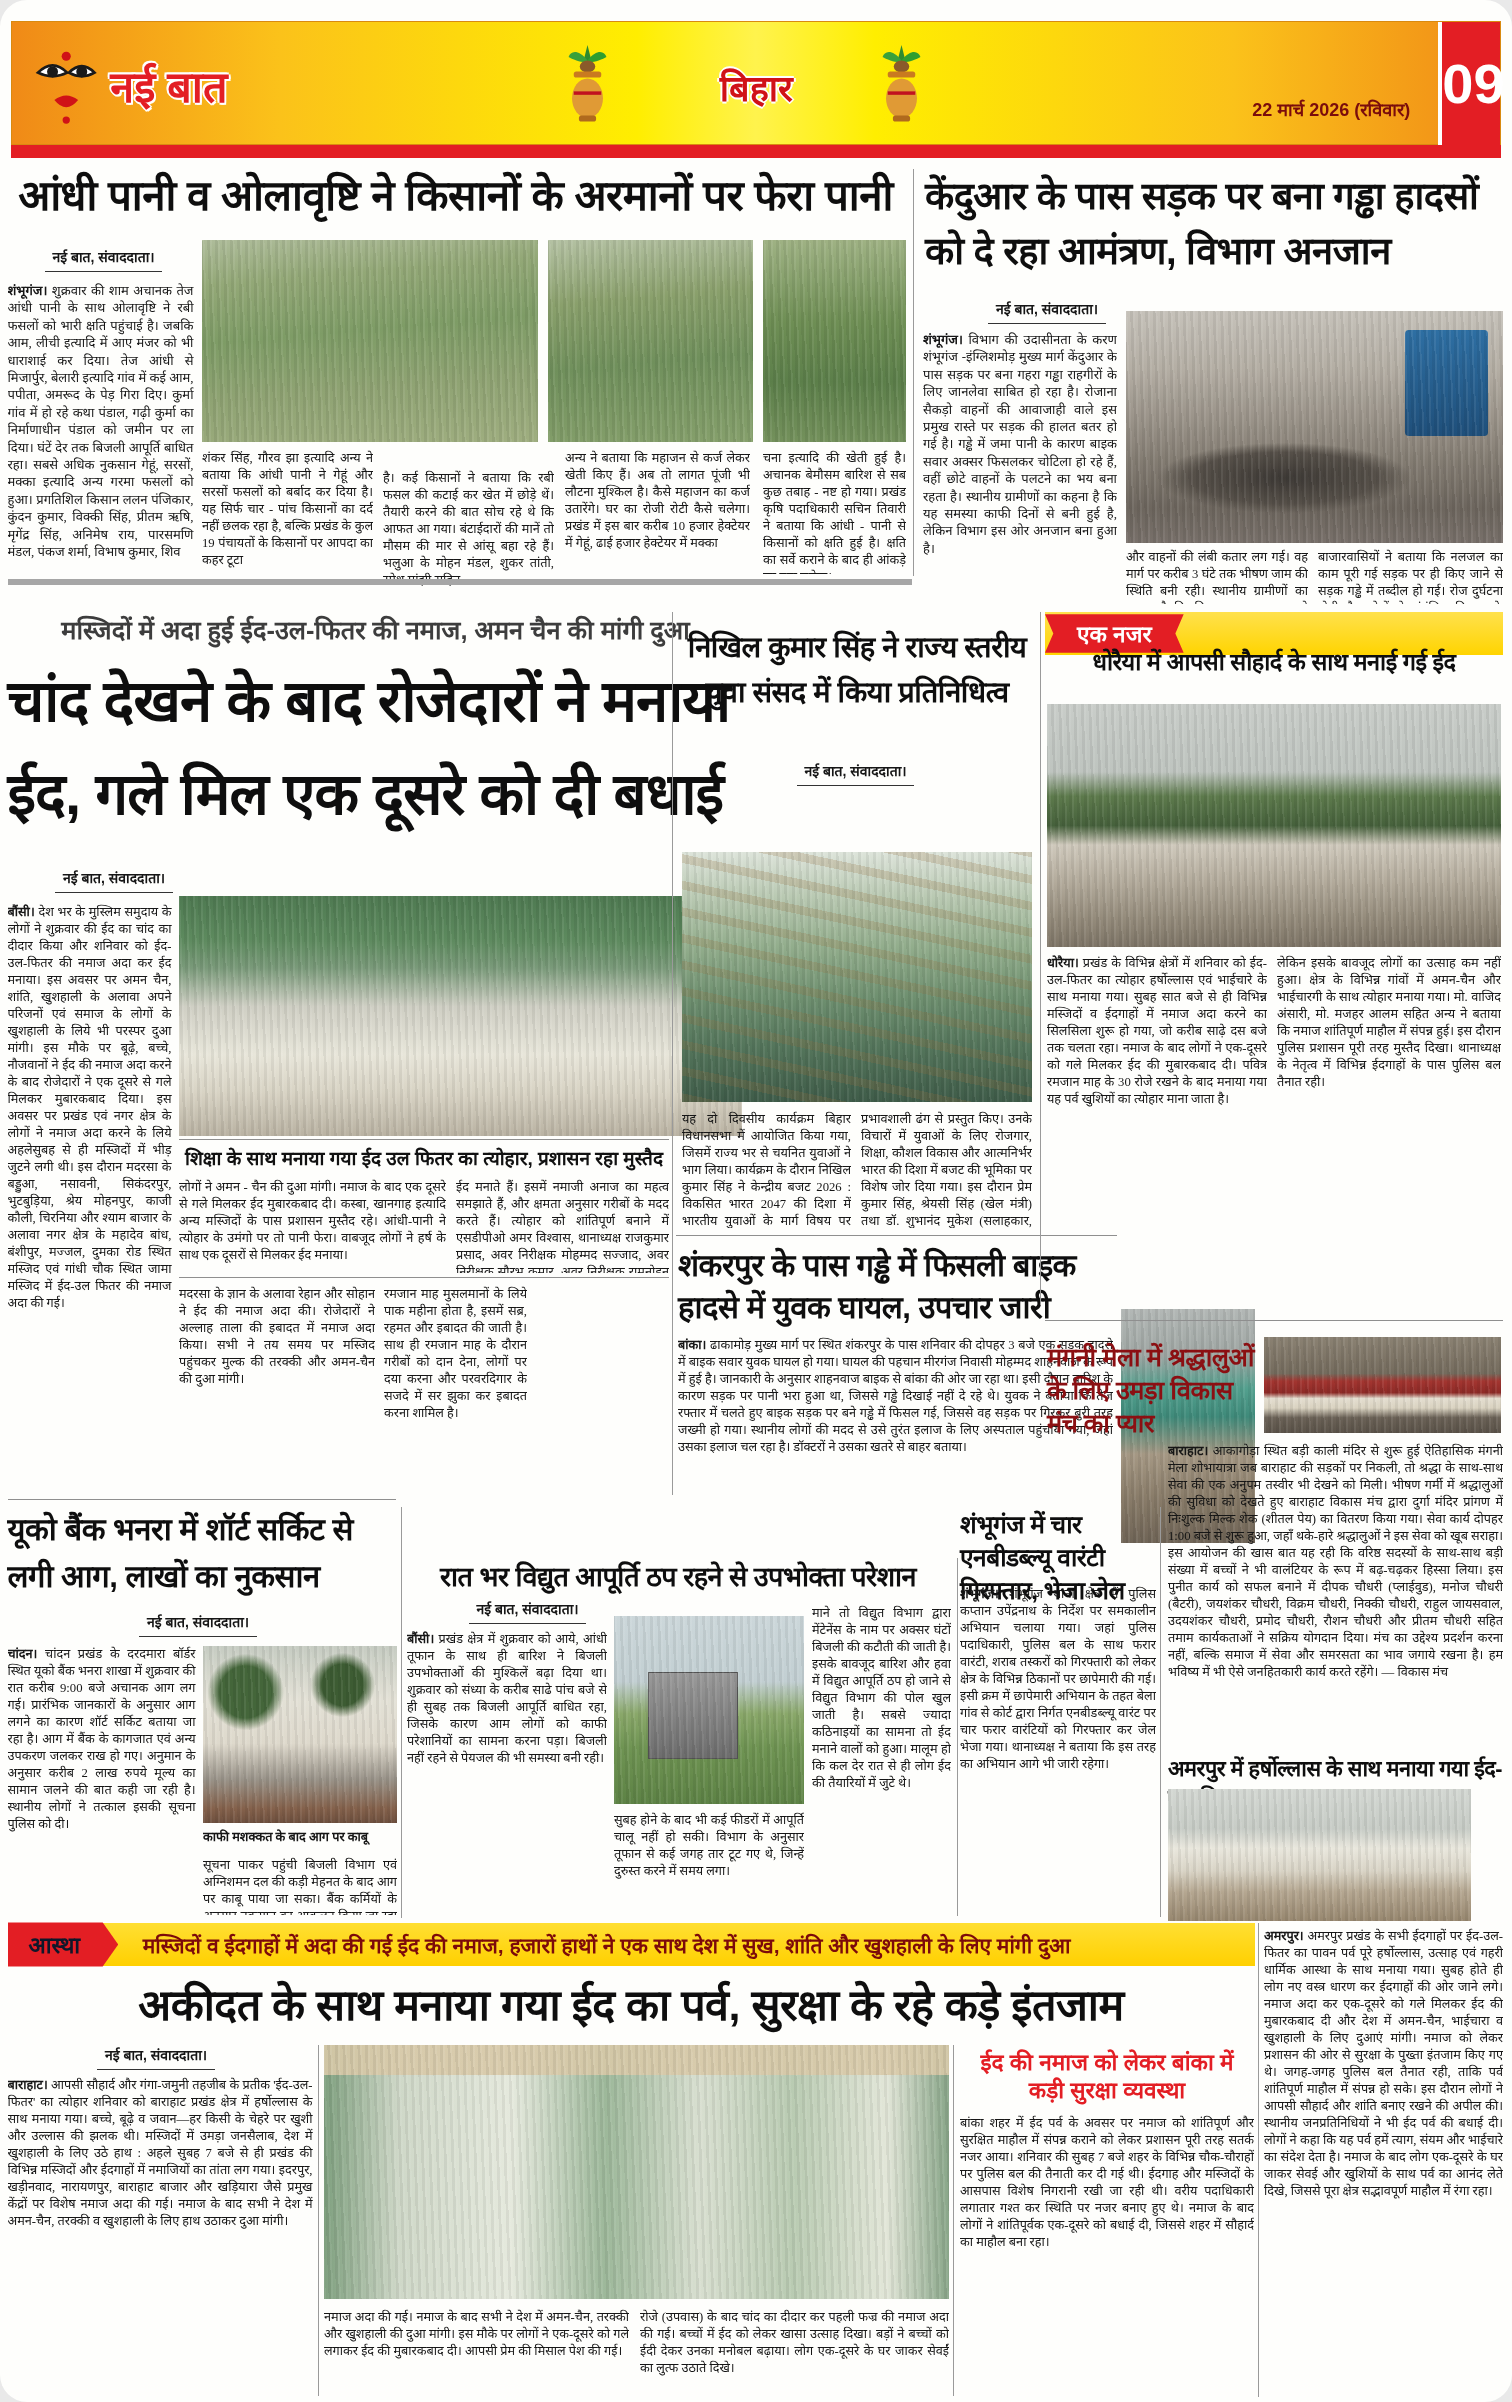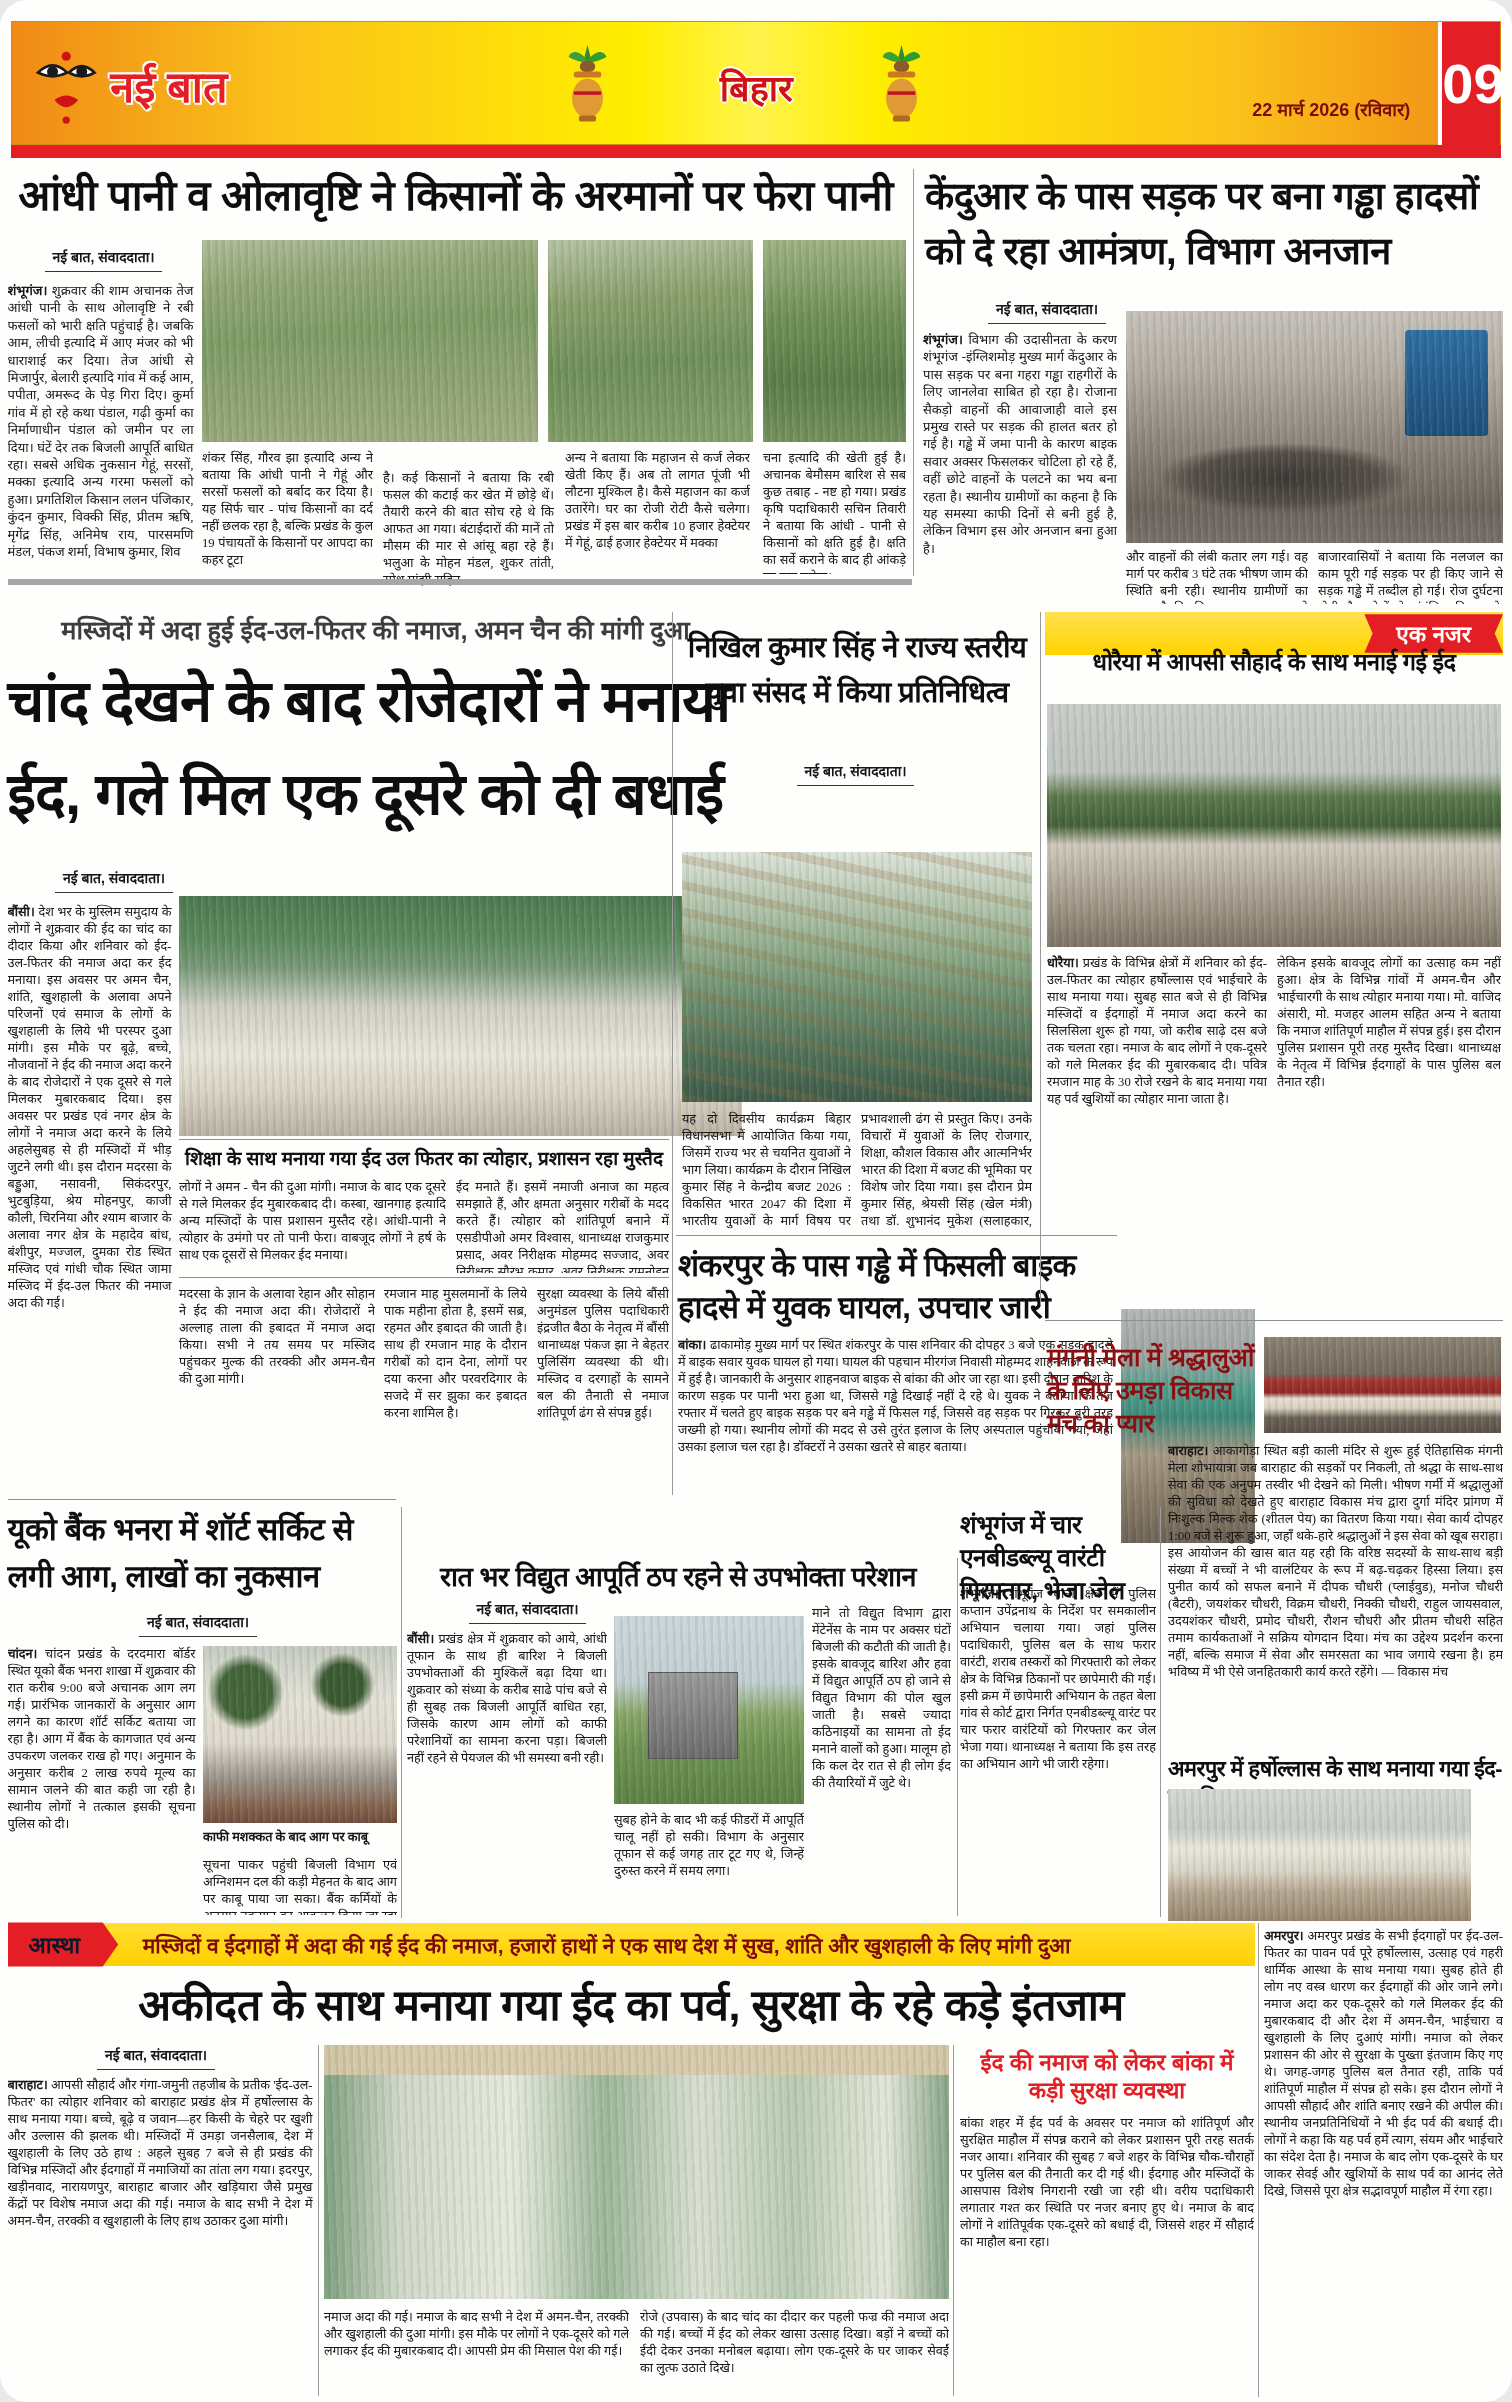--- a/index.html
+++ b/index.html
@@ -46,21 +46,21 @@
   .p-injured { background:linear-gradient(180deg,#b3b8b6 0%,#9fa6a3 20%,#53a08e 34%,#3f8a7a 46%,#a59884 62%,#8a7d6a 80%,#6f6456 100%); }
   .p-bank { background:radial-gradient(circle 52px at 72% 22%, #3d5c33 0 40%, rgba(0,0,0,0) 62%),
             radial-gradient(circle 58px at 22% 26%, #44663a 0 45%, rgba(0,0,0,0) 66%),
             linear-gradient(180deg,#c6ccc2 0%,#e3e1d6 30%,#ded9cc 55%,#9a948a 75%,#84614b 92%,#6e503f 100%); }
   .p-transformer { background:linear-gradient(180deg,#ccd7da 0%,#c2cfd2 35%,#8aa86a 52%,#6f9453 70%,#5d8245 100%); }
   .p-embrace { background:linear-gradient(180deg,#d4d8d3 0%,#c7ccc6 30%,#e9e7dd 45%,#d9d4c6 62%,#b5a791 78%,#97876f 100%); }
   .p-mosque { background:linear-gradient(180deg,rgba(216,201,168,.9) 0 12%,rgba(0,0,0,0) 12%),
               linear-gradient(90deg,#7fa07f 0%,#cfd8c8 12%,#e5e9dd 30%,#9db89a 45%,#d8dfd0 60%,#b9cbb2 75%,#e2e6d8 90%,#89a689 100%); }
 
   
-  .eknband { background:linear-gradient(180deg,#ffe14d,#ffd400); display:flex; align-items:center; justify-content:flex-end; }
+  .eknband { background:linear-gradient(180deg,#ffe14d,#ffd400); display:flex; align-items:center; justify-content:flex-start; }
   .eknrib  { background:#e31e24; color:#fff; font-family:"Liberation Sans",sans-serif; font-weight:bold;
              font-size:22.6px; padding:3.8px 32px; clip-path:polygon(0 0,100% 0,94% 50%,100% 100%,0 100%,6% 50%); }
   
   .aastha-strip { background:linear-gradient(180deg,#ffdf33,#ffd000); display:flex; align-items:center; }
   .aastha-label { background:#e31e24; color:#0f172a; font-family:"Liberation Sans",sans-serif; font-weight:bold;
                   font-size:22.6px; padding:6.6px 38px 6.6px 21px; clip-path:polygon(0 0,86% 0,100% 50%,86% 100%,0 100%); }
   .aastha-text { color:#7c0a0a; font-family:"Liberation Sans",sans-serif; font-weight:bold; font-size:21px; padding-left:24.5px; }
   .subhead-red { color:#e31e24; font-family:"Liberation Sans",sans-serif; font-weight:bold; font-size:22.6px;
                  text-align:center; line-height:1.25; margin:0; }
   .kicker { font-family:"Liberation Sans",sans-serif; font-weight:bold; color:#3d3d3d; }
@@ -147,21 +147,20 @@
   <div class="abs by" style="left:24.5px;top:868px;width:179px;"><span>नई बात, संवाददाता।</span></div>
   <p class="abs bt" style="left:7.5px;top:904px;width:164px;height:588px;"><b class="dl">बौंसी।</b> <span>देश भर के मुस्लिम समुदाय के लोगों ने शुक्रवार की ईद का चांद का दीदार किया और शनिवार को ईद-उल-फितर की नमाज अदा कर ईद मनाया। इस अवसर पर अमन चैन, शांति, खुशहाली के अलावा अपने परिजनों एवं समाज के लोगों के खुशहाली के लिये भी परस्पर दुआ मांगी। इस मौके पर बूढ़े, बच्चे, नौजवानों ने ईद की नमाज अदा करने के बाद रोजेदारों ने एक दूसरे से गले मिलकर मुबारकबाद दिया। इस अवसर पर प्रखंड एवं नगर क्षेत्र के लोगों ने नमाज अदा करने के लिये अहलेसुबह से ही मस्जिदों में भीड़ जुटने लगी थी। इस दौरान मदरसा के बड्डुआ, नसावनी, सिकंदरपुर, भुटबुड़िया, श्रेय मोहनपुर, काजी कौली, चिरनिया और श्याम बाजार के अलावा नगर क्षेत्र के महादेव बांध, बंशीपुर, मज्जल, दुमका रोड स्थित मस्जिद एवं गांधी चौक स्थित जामा मस्जिद में ईद-उल फितर की नमाज अदा की गई।</span></p>
   <div class="ph p-eidgroup" style="left:179px;top:896px;width:563px;height:240px;"></div>
   <div class="hr1" style="left:179px;top:1139px;width:490px;"></div>
   <div class="abs boxtitle" style="left:179px;top:1145px;width:490px;">शिक्षा के साथ मनाया गया ईद उल फितर का त्योहार, प्रशासन रहा मुस्तैद</div>
   <p class="abs bt" style="left:179px;top:1179px;width:267px;height:94px;">लोगों ने अमन - चैन की दुआ मांगी। नमाज के बाद एक दूसरे से गले मिलकर ईद मुबारकबाद दी। कस्बा, खानगाह इत्यादि अन्य मस्जिदों के पास प्रशासन मुस्तैद रहे। आंधी-पानी ने त्योहार के उमंगो पर तो पानी फेरा। वाबजूद लोगों ने हर्ष के साथ एक दूसरों से मिलकर ईद मनाया।</p>
   <p class="abs bt" style="left:456px;top:1179px;width:213px;height:94px;">ईद मनाते हैं। इसमें नमाजी अनाज का महत्व समझाते हैं, और क्षमता अनुसार गरीबों के मदद करते हैं। त्योहार को शांतिपूर्ण बनाने में एसडीपीओ अमर विश्वास, थानाध्यक्ष राजकुमार प्रसाद, अवर निरीक्षक मोहम्मद सज्जाद, अवर निरीक्षक सौरभ कुमार, अवर निरीक्षक रामनोहन कुमार सहित अन्य पुलिस पदाधिकारी मौजूद रहें।</p>
   <div class="hr1" style="left:179px;top:1277px;width:490px;"></div>
   <p class="abs bt" style="left:179px;top:1286px;width:196px;height:205px;">मदरसा के ज्ञान के अलावा रेहान और सोहान ने ईद की नमाज अदा की। रोजेदारों ने अल्लाह ताला की इबादत में नमाज अदा किया। सभी ने तय समय पर मस्जिद पहुंचकर मुल्क की तरक्की और अमन-चैन की दुआ मांगी।</p>
   <p class="abs bt" style="left:384px;top:1286px;width:143px;height:205px;">रमजान माह मुसलमानों के लिये पाक महीना होता है, इसमें सब्र, रहमत और इबादत की जाती है। साथ ही रमजान माह के दौरान गरीबों को दान देना, लोगों पर दया करना और परवरदिगार के सजदे में सर झुका कर इबादत करना शामिल है।</p>
-  <p class="abs bt" style="left:537px;top:1286px;width:132px;height:205px;">सुरक्षा व्यवस्था के लिये बौंसी अनुमंडल पुलिस पदाधिकारी इंद्रजीत बैठा के नेतृत्व में बौंसी थानाध्यक्ष पंकज झा ने बेहतर पुलिसिंग व्यवस्था की थी। मस्जिद व दरगाहों के सामने बल की तैनाती से नमाज शांतिपूर्ण ढंग से संपन्न हुई।</p>
   <div class="vl" style="left:672px;top:612px;height:883px;"></div>
 
   <h2 class="abs hl center" style="left:682px;top:625px;width:350px;font-size:29px;line-height:1.55;">निखिल कुमार सिंह ने राज्य स्तरीय युवा संसद में किया प्रतिनिधित्व</h2>
   <div class="abs by" style="left:766px;top:761px;width:179px;"><span>नई बात, संवाददाता।</span></div>
   <div class="ph p-parl" style="left:682px;top:852px;width:350px;height:250px;"></div>
   <p class="abs bt" style="left:682px;top:1111px;width:169px;height:117px;">यह दो दिवसीय कार्यक्रम बिहार विधानसभा में आयोजित किया गया, जिसमें राज्य भर से चयनित युवाओं ने भाग लिया। कार्यक्रम के दौरान निखिल कुमार सिंह ने केन्द्रीय बजट 2026 : विकसित भारत 2047 की दिशा में भारतीय युवाओं के मार्ग विषय पर अपने विचार रखे।</p>
   <p class="abs bt" style="left:861px;top:1111px;width:171px;height:117px;">प्रभावशाली ढंग से प्रस्तुत किए। उनके विचारों में युवाओं के लिए रोजगार, शिक्षा, कौशल विकास और आत्मनिर्भर भारत की दिशा में बजट की भूमिका पर विशेष जोर दिया गया। इस दौरान प्रेम कुमार सिंह, श्रेयसी सिंह (खेल मंत्री) तथा डॉ. शुभानंद मुकेश (सलाहकार, विधानसभा) द्वारा उन्हें सम्मानित किया गया।</p>
 
   <div class="hr1" style="left:676px;top:1235px;width:441px;"></div>
   <h2 class="abs hl" style="left:678px;top:1245px;width:439px;font-size:31px;line-height:1.35;">शंकरपुर के पास गड्ढे में फिसली बाइक हादसे में युवक घायल, उपचार जारी</h2>

